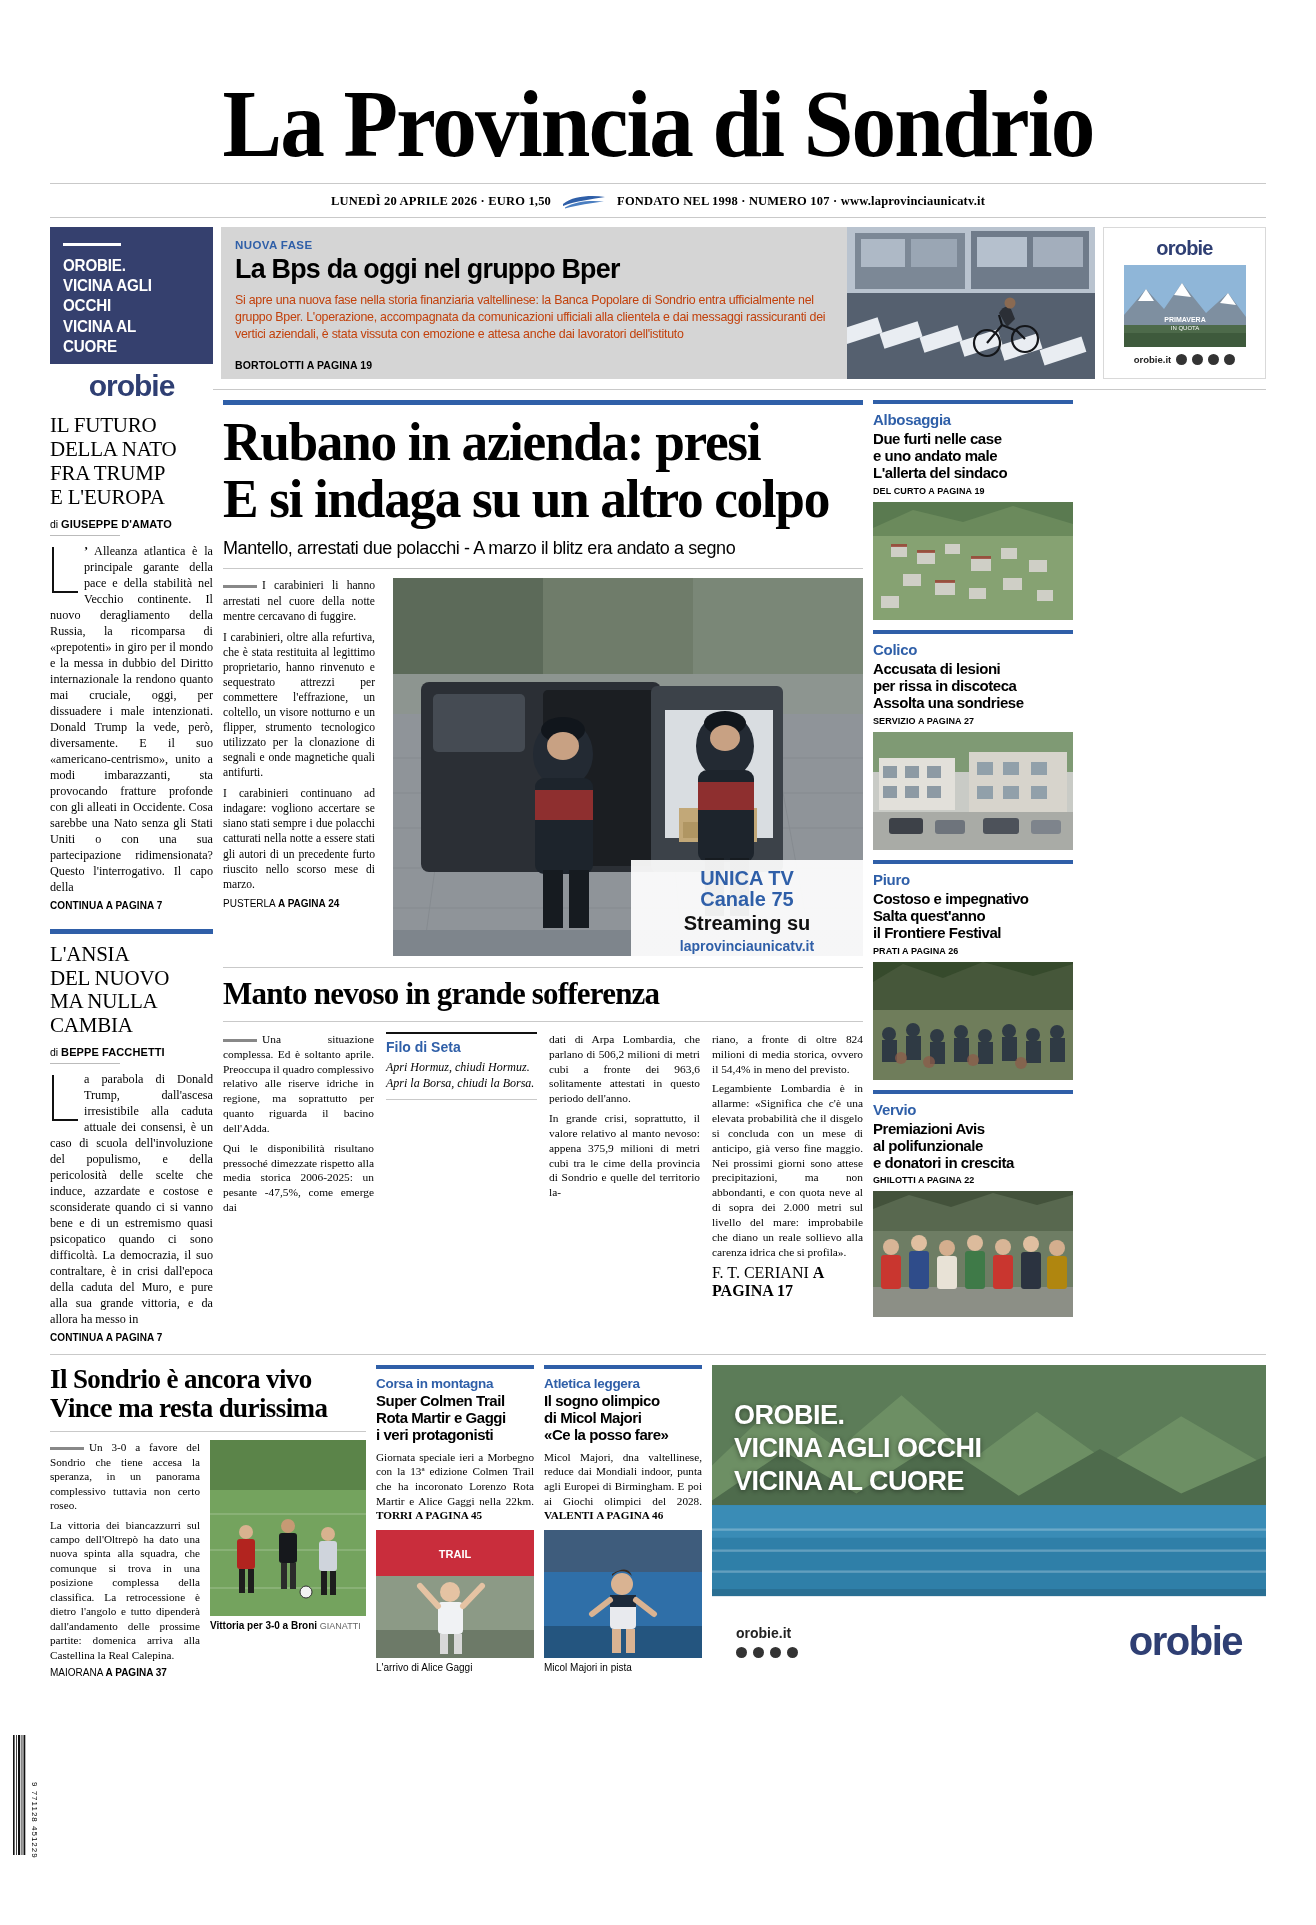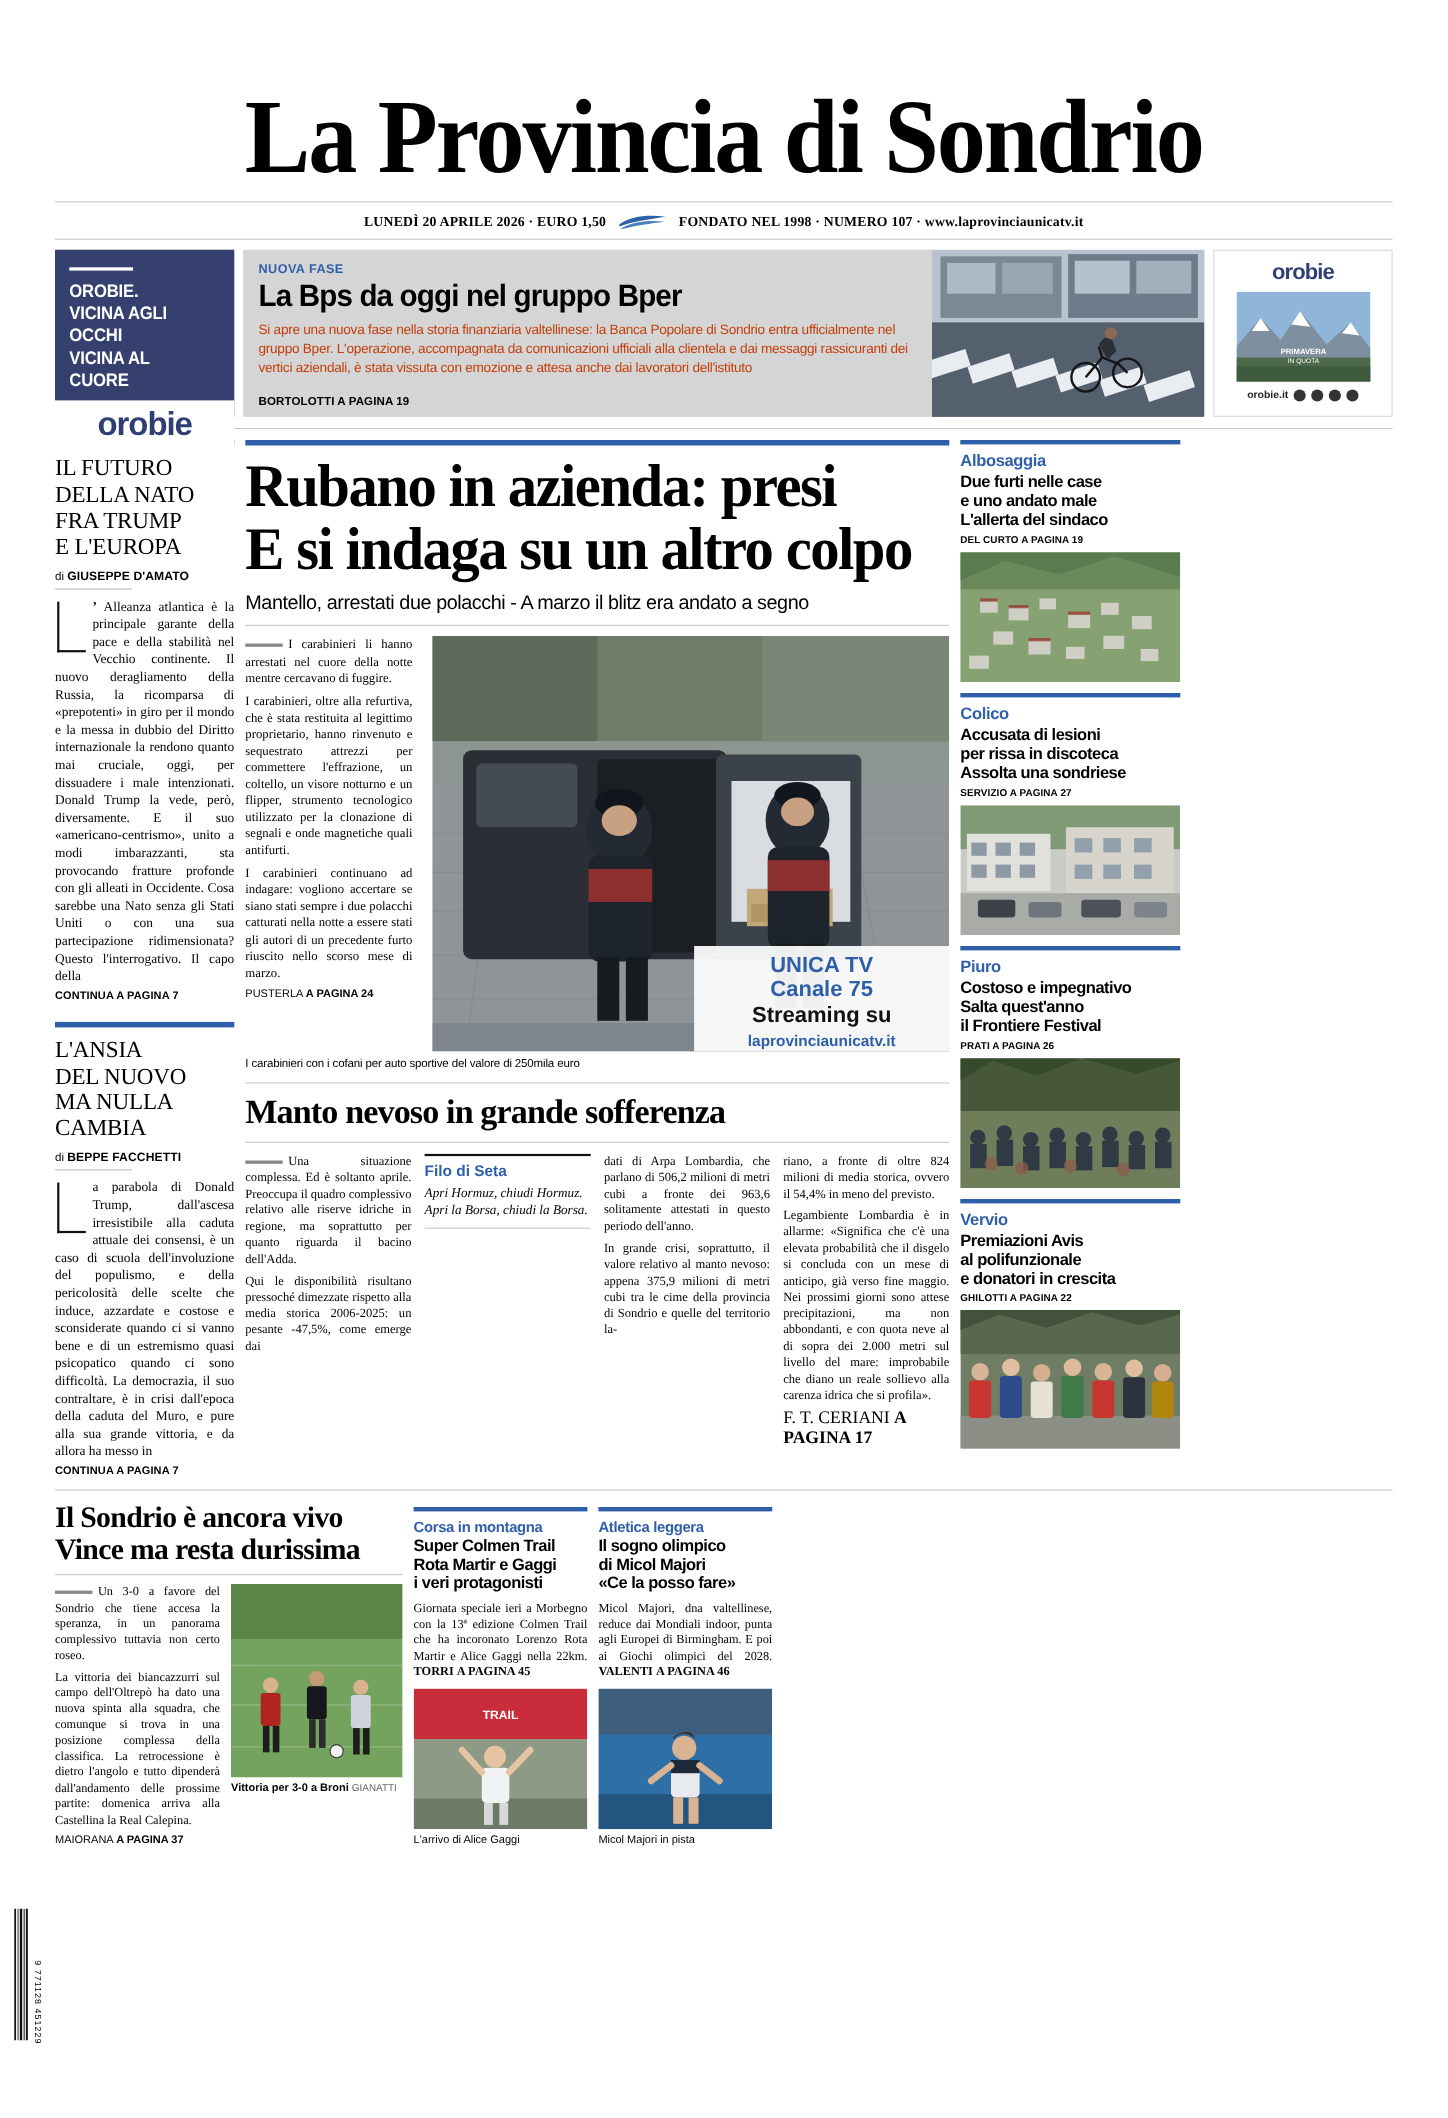--- a/index.html
+++ b/index.html
@@ -181,21 +181,21 @@
     color:#2f5fa8; letter-spacing:-0.3px; margin-bottom: 3px;
   }
   .side-head {
     font-family:"Liberation Sans", sans-serif; font-weight:700; font-size: 15px;
     line-height:1.13; letter-spacing:-0.45px; margin-bottom: 4px;
   }
   .side-ref { font-family:"Liberation Sans", sans-serif; font-weight:700; font-size:9px; letter-spacing:0.1px; margin-bottom:6px;}
   .side-photo { width:100%; height: 118px; position:relative; overflow:hidden; }
 
   
-  .bottom { display:flex; gap: 10px; margin-top: 11px; border-top:1px solid #c9c9c9; padding-top: 10px; align-items: flex-end;}
+  .bottom { display:flex; gap: 10px; margin-top: 11px; border-top:1px solid #c9c9c9; padding-top: 10px;}
   .bot-sondrio { width: 316px; }
   .bot-head {
     font-family:"Liberation Serif", serif; font-weight:700; font-size: 27px;
     line-height:1.08; letter-spacing:-0.6px; margin-bottom:8px;
     border-bottom:1px solid #c9c9c9; padding-bottom:8px;
   }
   .bot-cols { display:flex; gap:10px; }
   .bot-text { width: 150px; }
   .bot-text p { font-family:"Liberation Serif", serif; font-size:11.2px; line-height:1.29; text-align:justify; hyphens:auto; margin-bottom:5px;}
   .bot-photo { flex:1; position:relative; overflow:hidden; height:176px;}
@@ -430,21 +430,20 @@
           </svg>
 
           <div class="tv-badge">
             <div class="tv-l1">UNICA TV</div>
             <div class="tv-l1">Canale 75</div>
             <div class="tv-l2">Streaming su</div>
             <div class="tv-l3">laprovinciaunicatv.it</div>
           </div>
         </div>
       </div>
-      <div class="photo-caption">I carabinieri con i cofani per auto sportive del valore di 250mila euro</div>
 
       <div class="sec-wrap">
         <div class="sec-head">
           <div>Manto nevoso in grande sofferenza</div>
         </div>
         <div class="sec-cols">
           <div class="sec-col">
             <p><span class="para-mark"></span><span>Una situazione complessa. Ed è soltanto aprile. Preoccupa il quadro complessivo relativo alle riserve idriche in regione, ma soprattutto per quanto riguarda il bacino dell'Adda.</span></p>
             <p>Qui le disponibilità risultano pressoché dimezzate rispetto alla media storica 2006-2025: un pesante -47,5%, come emerge dai</p>
           </div>

